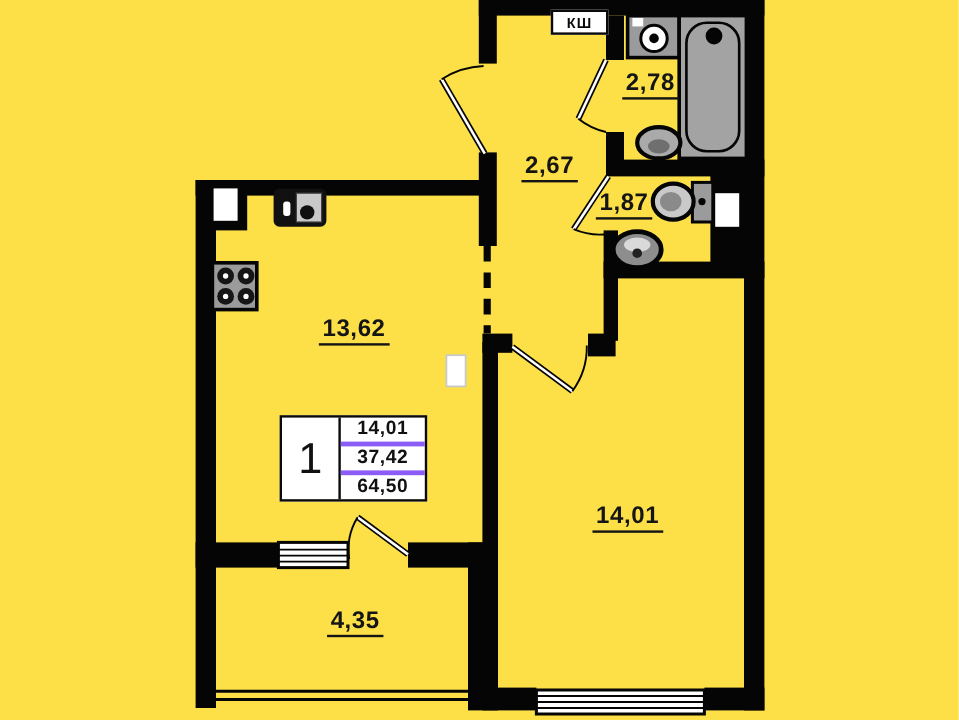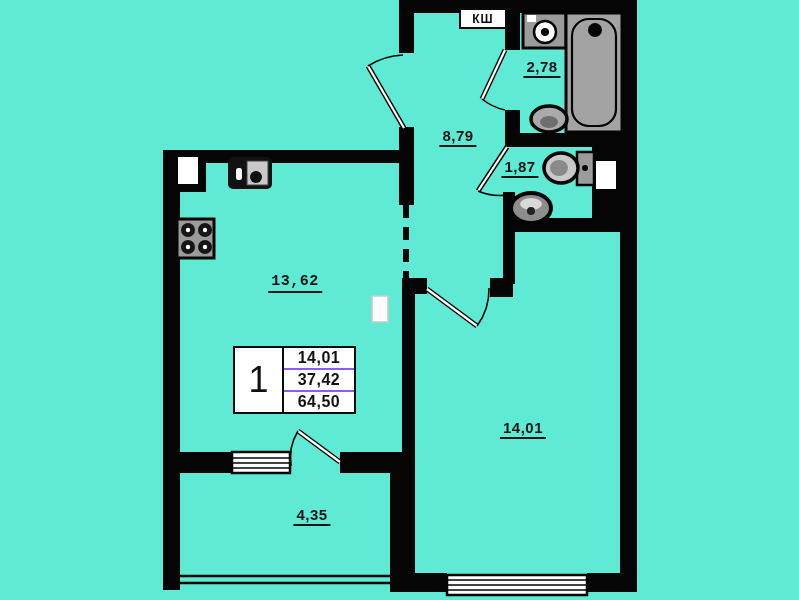--- a/index.html
+++ b/index.html
@@ -1,32 +1,32 @@
 <!DOCTYPE html>
 <html><head>
 <meta charset="utf-8">
 <style>
   html,body{margin:0;padding:0;background:#ffffff;}
-  .plan{position:relative;width:799px;height:600px;background:#5eead4;overflow:hidden;
+  .plan{position:relative;width:799px;height:600px;background:#fde047;overflow:hidden;
         font-family:"Liberation Sans", sans-serif;}
   .plan svg{position:absolute;left:0;top:0;}
   .area-label{position:absolute;transform:translateX(-50%);color:#151515;
-        font-size:15px;font-weight:700;letter-spacing:0.5px;line-height:1;
+        font-size:20px;font-weight:700;letter-spacing:0.5px;line-height:1;
         border-bottom:2px solid #151515;padding:0 3px 2px;white-space:nowrap;}
   .ksh-box{position:absolute;left:459px;top:8px;width:44px;height:17px;
         background:#ffffff;border:2px solid #0a0a0a;display:flex;align-items:center;
         justify-content:center;font-size:12px;font-weight:700;letter-spacing:1px;color:#0a0a0a;}
   .info-table{position:absolute;left:233px;top:346px;display:flex;background:#ffffff;
         border:2px solid #0a0a0a;color:#111;}
   .info-left{width:47px;display:flex;align-items:center;justify-content:center;
         border-right:2px solid #0a0a0a;font-size:36px;font-weight:400;}
   .info-rows{display:flex;flex-direction:column;width:70px;}
   .info-row{height:20px;display:flex;align-items:center;justify-content:center;
         font-size:16px;font-weight:700;letter-spacing:0.5px;}
-  .info-row + .info-row{border-top:2px solid #8b5cf6;}
+  .info-row + .info-row{border-top:4px solid #8b5cf6;}
 </style>
 </head>
 <body>
 
 <div class="plan">
 
   <svg width="799" height="600" viewBox="0 0 799 600">
 
     <g fill="#050505" stroke="none">
       <rect x="399" y="0" width="238" height="13"></rect>
@@ -141,31 +141,31 @@
         <circle cx="205" cy="230" r="2.2" fill="#ffffff"></circle>
       <circle cx="188" cy="247" r="7" fill="#161616"></circle>
         <circle cx="188" cy="247" r="2.2" fill="#ffffff"></circle>
       <circle cx="205" cy="247" r="7" fill="#161616"></circle>
         <circle cx="205" cy="247" r="2.2" fill="#ffffff"></circle>
     </g>
   </svg>
 
   <div class="ksh-box">КШ</div>
 
-  <div class="area-label" style="left:295px;top:274px;font-family:Liberation Mono, monospace;">13,62</div>
+  <div class="area-label" style="left:295px;top:264px;">13,62</div>
 
-  <div class="area-label" style="left:458px;top:128px;">8,79</div>
+  <div class="area-label" style="left:458px;top:128px;">2,67</div>
 
   <div class="area-label" style="left:542px;top:59px;">2,78</div>
 
   <div class="area-label" style="left:520px;top:159px;">1,87</div>
 
   <div class="area-label" style="left:523px;top:420px;">14,01</div>
 
-  <div class="area-label" style="left:312px;top:507px;text-align:right;">4,35</div>
+  <div class="area-label" style="left:296px;top:507px;text-align:right;">4,35</div>
 
   <div class="info-table">
     <div class="info-left">1</div>
     <div class="info-rows">
       <div class="info-row">14,01</div>
       <div class="info-row">37,42</div>
       <div class="info-row">64,50</div>
     </div>
   </div>
 

